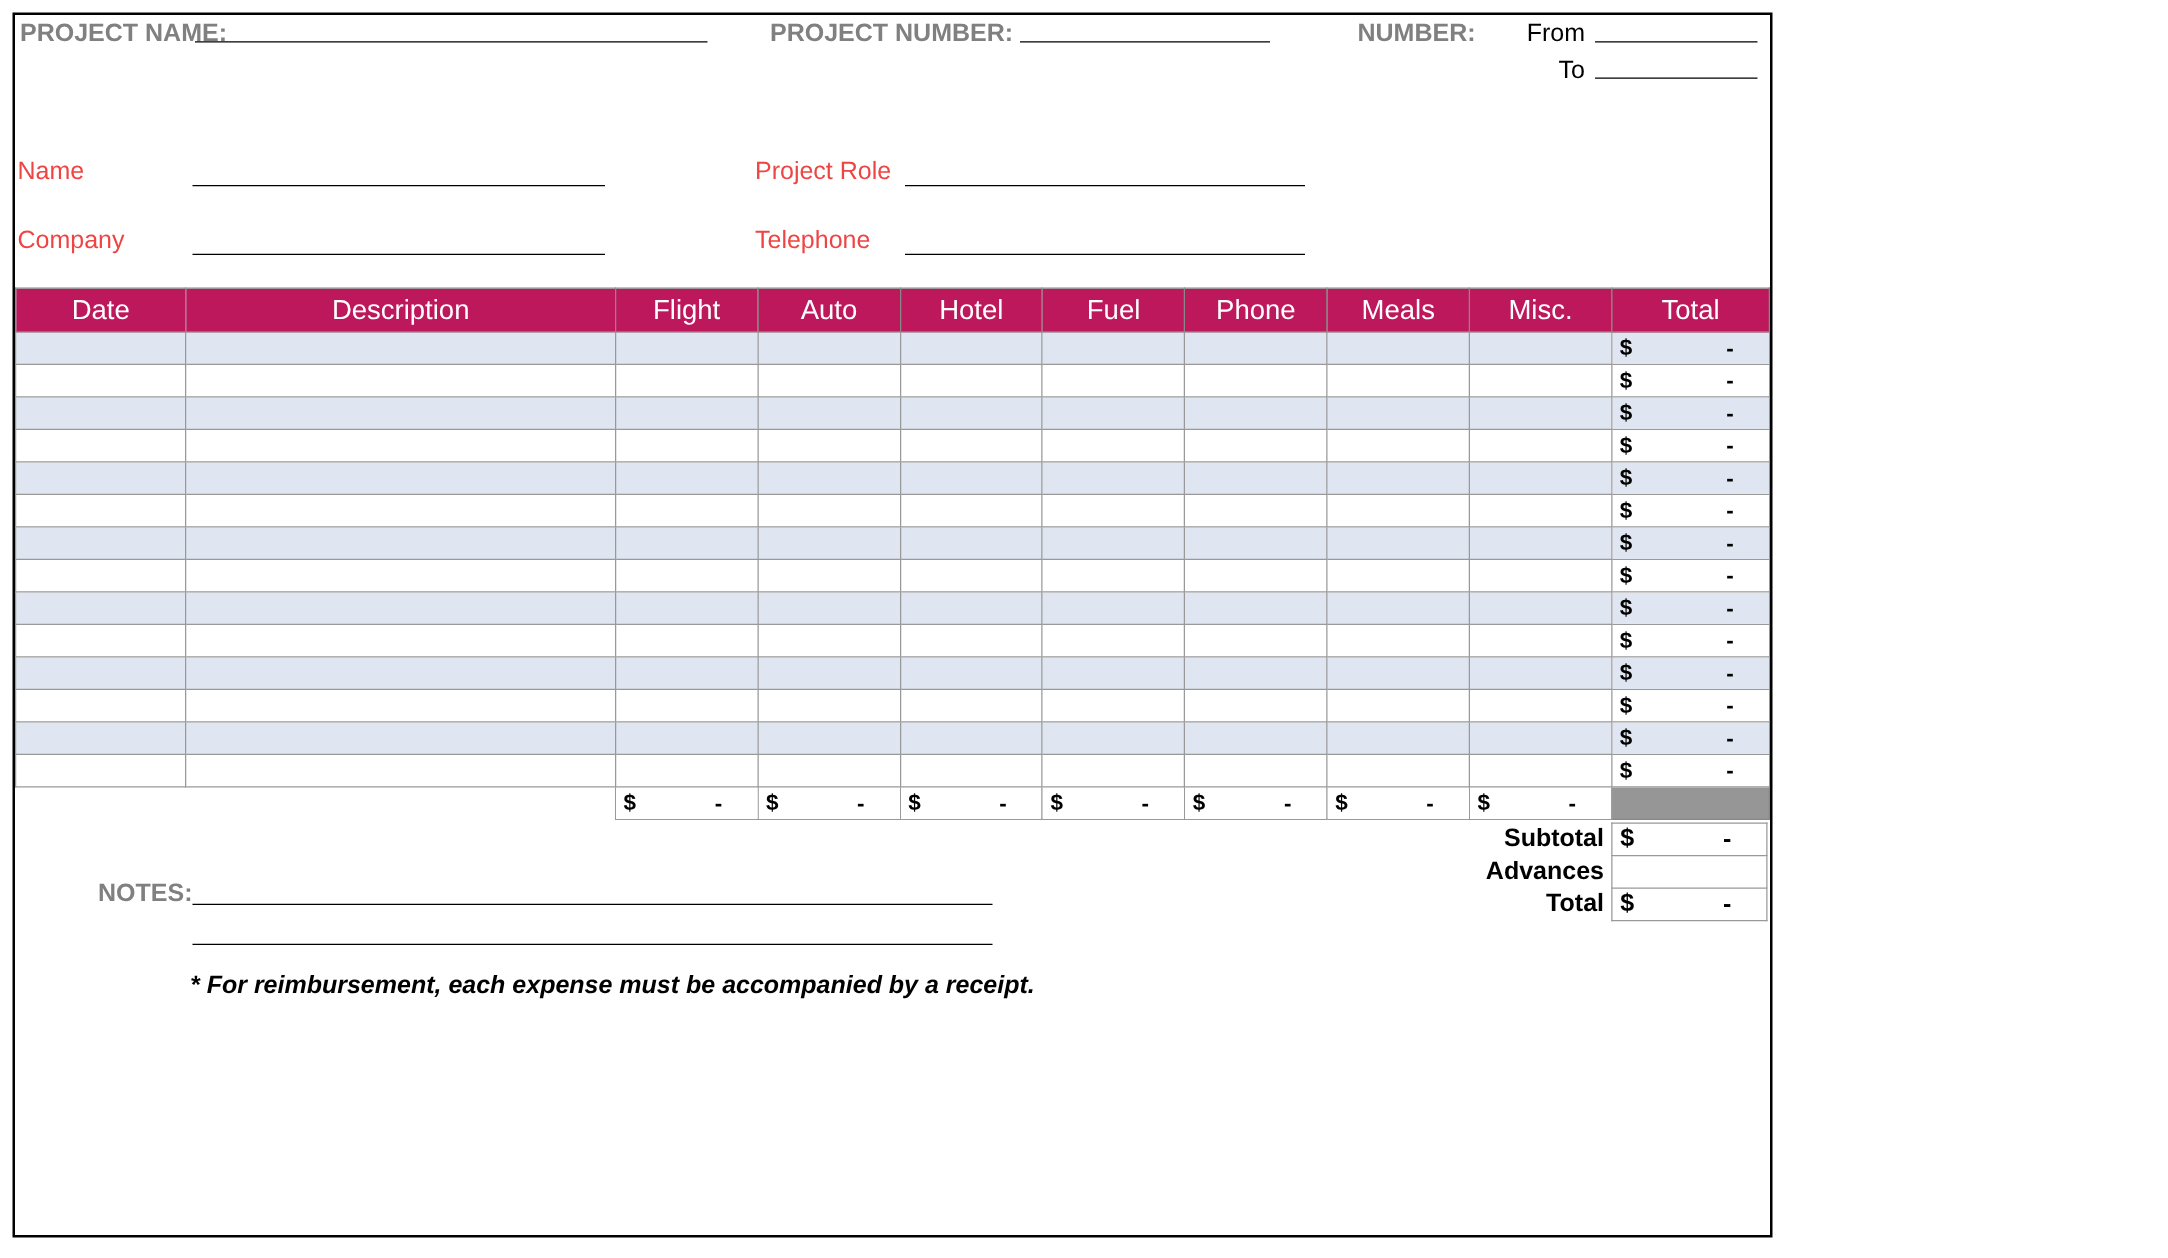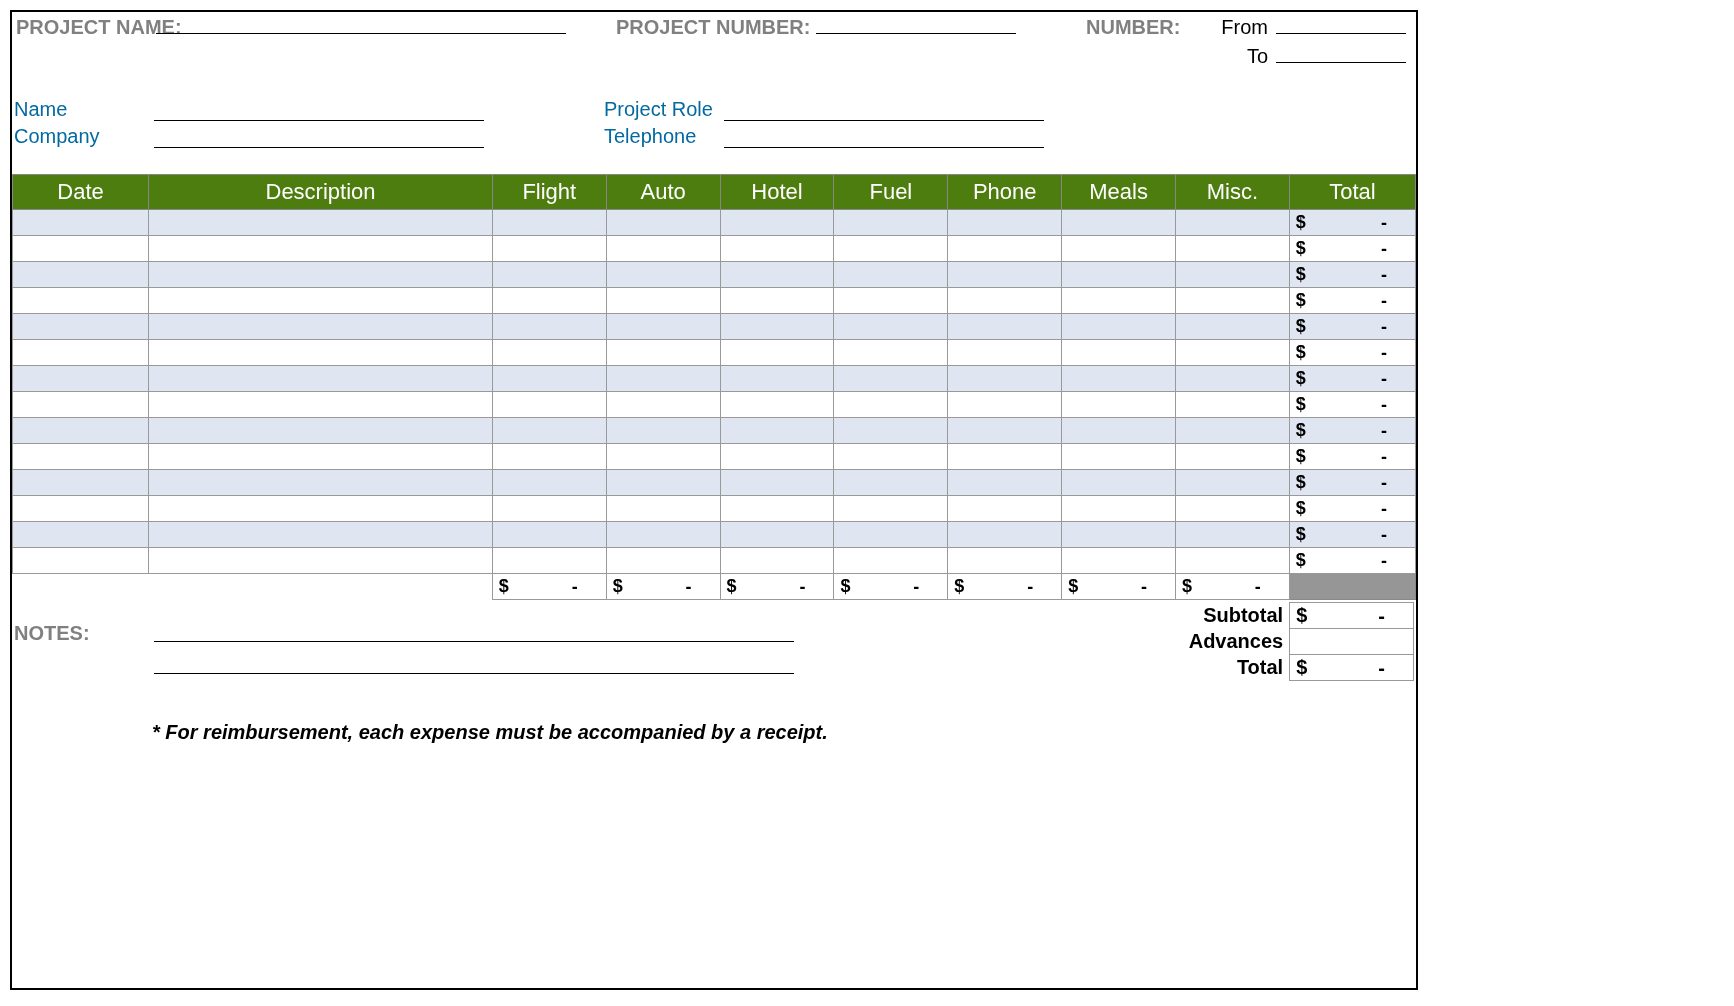--- a/index.html
+++ b/index.html
@@ -35,23 +35,24 @@
     padding: 0 2px 0 2px;
   }
   .row { display: flex; align-items: flex-end; margin-bottom: 4px; }
   .field-label {
     color: #808080;
     font-weight: bold;
     font-size: 20px;
     white-space: nowrap;
   }
   .subfield-label {
-    color: #0369a1;
+    color: #ef4444;
     font-size: 20px;
     white-space: nowrap;
+    margin-top: 28px;
   }
   .period-sub {
     color: #000;
     font-size: 20px;
     text-align: right;
   }
   .underline {
     border-bottom: 1px solid #000;
     height: 22px;
     display: inline-block;
@@ -66,21 +67,21 @@
   .hdr-grid .right { text-align: right; padding-right: 6px; }
   .section-spacer { height: 30px; }
 
   table.expense {
     border-collapse: collapse;
     width: 100%;
     table-layout: fixed;
     margin-top: 26px;
   }
   table.expense th {
-    background: #4d7c0f;
+    background: #be185d;
     color: #fff;
     font-weight: normal;
     font-size: 22px;
     padding: 4px 0;
     border: 1px solid #888;
     text-align: center;
   }
   table.expense td {
     border-left: 1px solid #999;
     border-right: 1px solid #999;
@@ -473,21 +474,21 @@
         </tr>
         <tr>
           <td class="lbl">Total</td>
           <td class="val">
             <span>$</span><span class="dash">-</span>
           </td>
         </tr>
       </tbody>
         </table>
 
-      <div class="notes-block" style="position:absolute; top:10px; left:0;">
+      <div class="notes-block" style="position:absolute; top:36px; left:0;text-align:right;">
         <div class="notes-label">NOTES:</div>
         <div class="notes-lines">
           <span class="underline"></span>
           <span class="underline"></span>
         </div>
       </div>
     </div>
 
     <div class="footnote">* For reimbursement, each expense must be accompanied by a receipt.</div>
 

